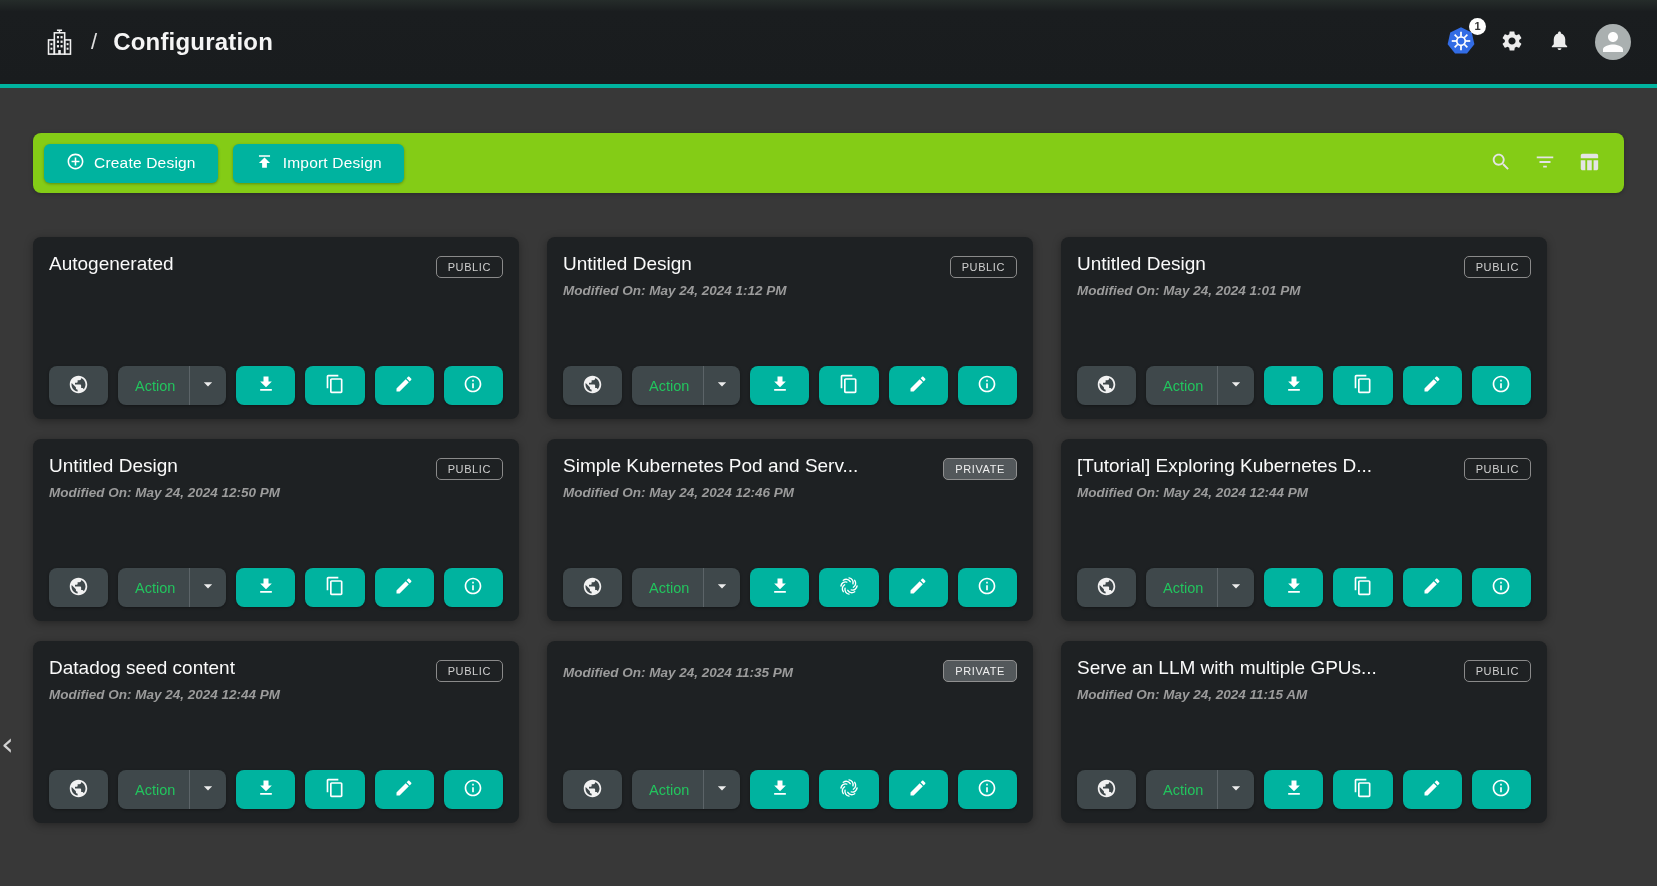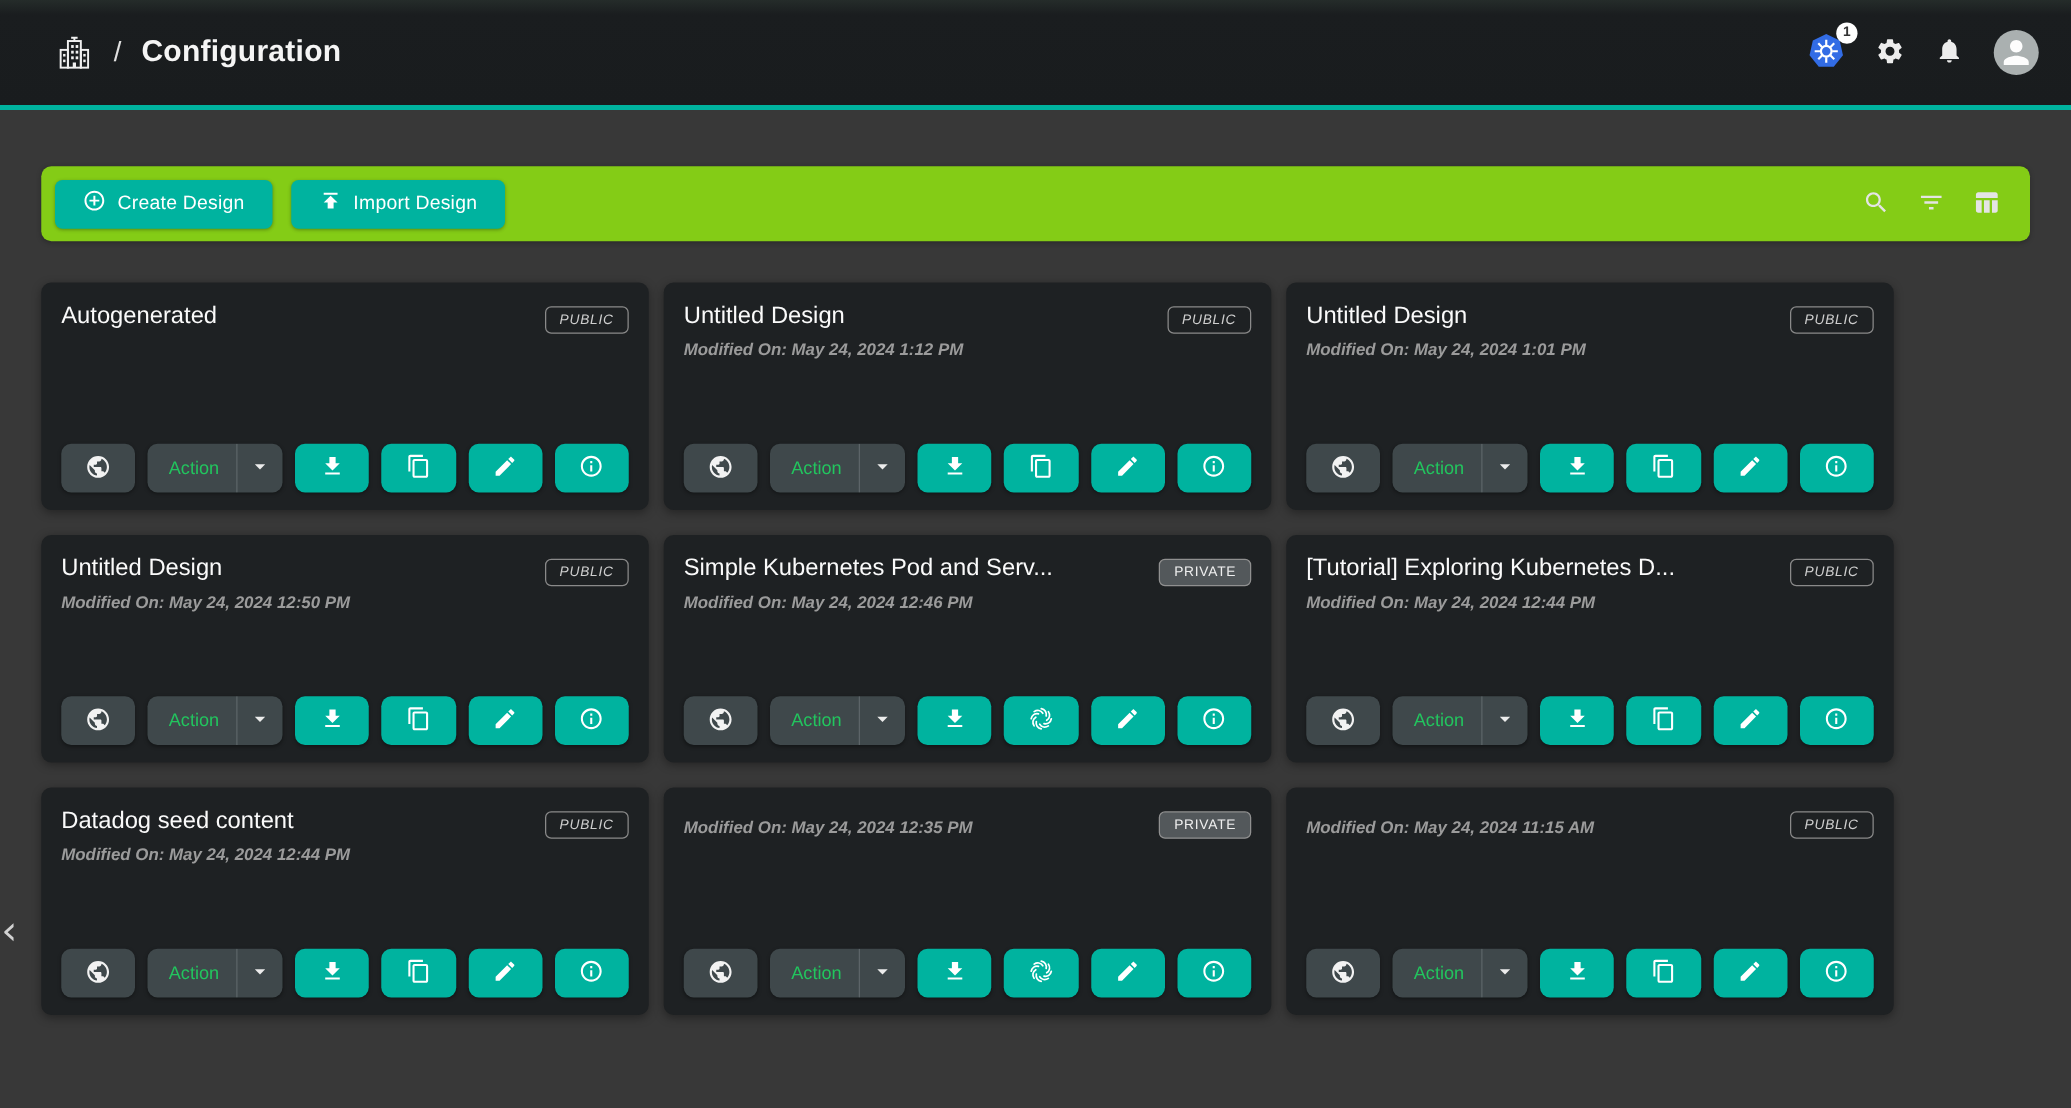--- a/index.html
+++ b/index.html
@@ -58,44 +58,44 @@
     font-family: "Liberation Sans", sans-serif;
     font-size: 15.5px; letter-spacing: .2px;
     display: flex; align-items: center; gap: 9px;
     box-shadow: 0 1px 3px rgba(0,0,0,.3);
   }
   .toolbar-right { display: flex; align-items: center; gap: 22px; }
   .tool-icon-btn { background: none; border: none; cursor: pointer; display: flex; align-items: center; }
 
   
   .grid {
-    margin: 33px 33px 0 33px;
+    margin: 44px 33px 0 33px;
     display: grid;
     grid-template-columns: repeat(3, 486px);
-    gap: 20px 12px;
+    gap: 20px 28px;
     justify-content: start;
   }
   .card {
     position: relative;
     height: 182px;
     background: #1e2123;
     border-radius: 8px;
     padding: 16px 16px 14px 16px;
     box-shadow: 0 2px 8px rgba(0,0,0,.35);
   }
   .card-title {
     color: #fafafa; font-size: 19px; font-weight: 500;
     max-width: 355px; white-space: nowrap; overflow: hidden;
   }
   .badge {
     position: absolute; top: 19px; right: 16px;
     font-size: 11px; letter-spacing: .6px;
     padding: 4px 11px; border-radius: 5px;
   }
-  .badge.public { border: 1px solid #8a8a8a; color: #cfcfcf; background: transparent; font-style: italic; }
+  .badge.public { border: 1px solid #8a8a8a; color: #cfcfcf; background: transparent; }
   .badge.private { border: 1px solid #909090; color: #efefef; background: #53585b; }
   .card-date {
     margin-top: 8px;
     font-style: italic; font-weight: 600;
     font-size: 13.5px; color: #9b9b9b;
   }
   .card-actions {
     position: absolute; left: 16px; right: 16px; bottom: 14px;
     display: flex; gap: 10px; height: 39px;
   }
@@ -646,21 +646,21 @@
           <svg width="20" height="20" viewBox="0 0 24 24" fill="#fff">
               <path d="M11 7h2v2h-2zm0 4h2v6h-2zm1-9C6.48 2 2 6.48 2 12s4.48 10 10 10 10-4.48 10-10S17.52 2 12 2zm0 18c-4.41 0-8-3.59-8-8s3.59-8 8-8 8 3.59 8 8-3.59 8-8 8z"></path>
             </svg>
         </span>
       </button>
     </div>
   </div>
 
   <div class="card">
     <span class="badge private">PRIVATE</span>
-    <div class="card-date">Modified On: May 24, 2024 12:35 PM</div>
+    <div class="card-date">Modified On: May 24, 2024 11:35 PM</div>
     <div class="card-actions">
       <button class="act-btn act-dark">
         <span>
           <svg width="21" height="21" viewBox="0 0 24 24" fill="#f2f2f2">
               <path d="M12 2C6.48 2 2 6.48 2 12s4.48 10 10 10 10-4.48 10-10S17.52 2 12 2zm-1 17.93c-3.95-.49-7-3.85-7-7.93 0-.62.08-1.21.21-1.79L9 15v1c0 1.1.9 2 2 2v1.93zm6.9-2.54c-.26-.81-1-1.39-1.9-1.39h-1v-3c0-.55-.45-1-1-1H8v-2h2c.55 0 1-.45 1-1V7h2c1.1 0 2-.9 2-2v-.41c2.93 1.19 5 4.06 5 7.41 0 2.08-.8 3.97-2.1 5.39z"></path>
             </svg>
         </span>
       </button>
       <div class="split">
         <button class="split-label">
@@ -709,20 +709,21 @@
         <span>
           <svg width="20" height="20" viewBox="0 0 24 24" fill="#fff">
               <path d="M11 7h2v2h-2zm0 4h2v6h-2zm1-9C6.48 2 2 6.48 2 12s4.48 10 10 10 10-4.48 10-10S17.52 2 12 2zm0 18c-4.41 0-8-3.59-8-8s3.59-8 8-8 8 3.59 8 8-3.59 8-8 8z"></path>
             </svg>
         </span>
       </button>
     </div>
   </div>
 
   <div class="card">
+    <div class="card-title">Serve an LLM with multiple GPUs...</div>
     <span class="badge public">PUBLIC</span>
     <div class="card-date">Modified On: May 24, 2024 11:15 AM</div>
     <div class="card-actions">
       <button class="act-btn act-dark">
         <span>
           <svg width="21" height="21" viewBox="0 0 24 24" fill="#f2f2f2">
               <path d="M12 2C6.48 2 2 6.48 2 12s4.48 10 10 10 10-4.48 10-10S17.52 2 12 2zm-1 17.93c-3.95-.49-7-3.85-7-7.93 0-.62.08-1.21.21-1.79L9 15v1c0 1.1.9 2 2 2v1.93zm6.9-2.54c-.26-.81-1-1.39-1.9-1.39h-1v-3c0-.55-.45-1-1-1H8v-2h2c.55 0 1-.45 1-1V7h2c1.1 0 2-.9 2-2v-.41c2.93 1.19 5 4.06 5 7.41 0 2.08-.8 3.97-2.1 5.39z"></path>
             </svg>
         </span>
       </button>

